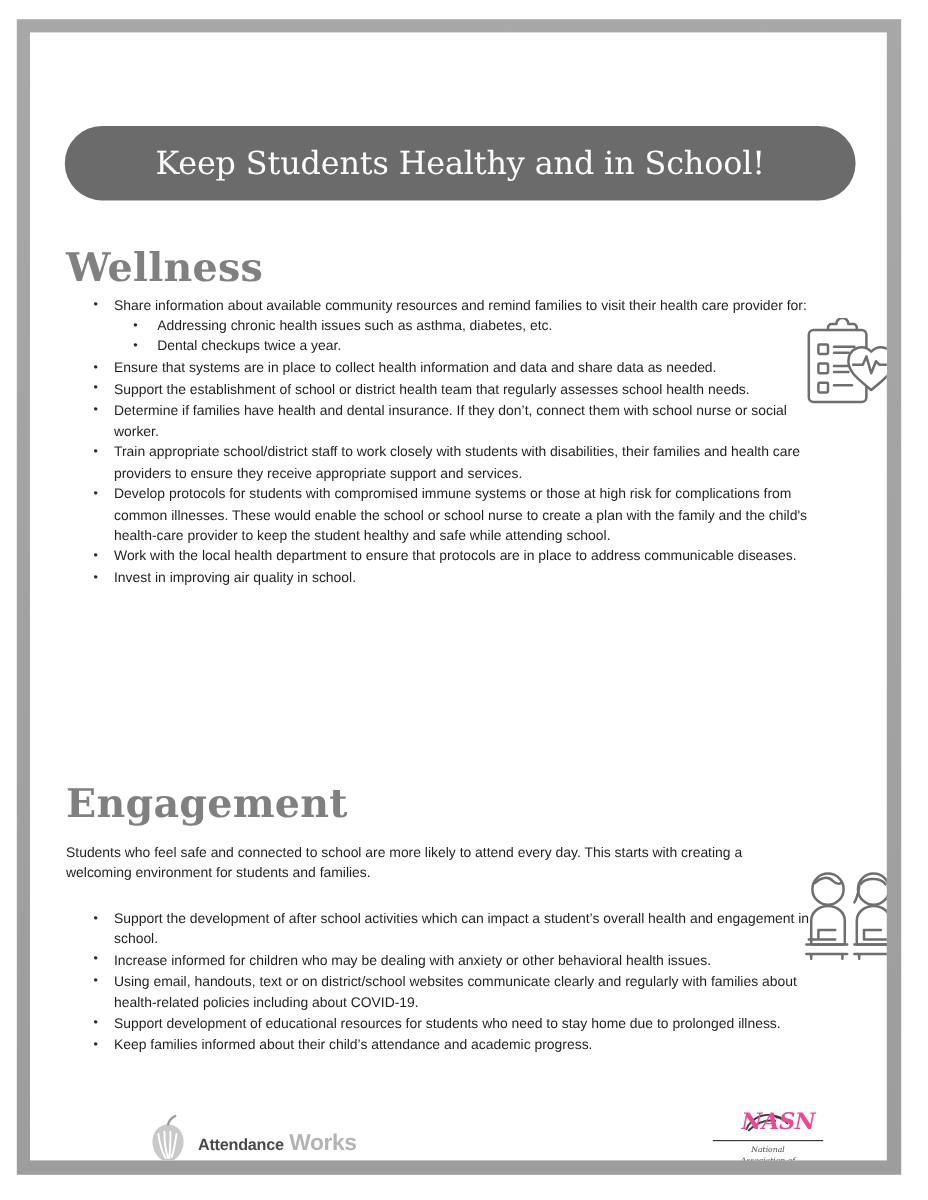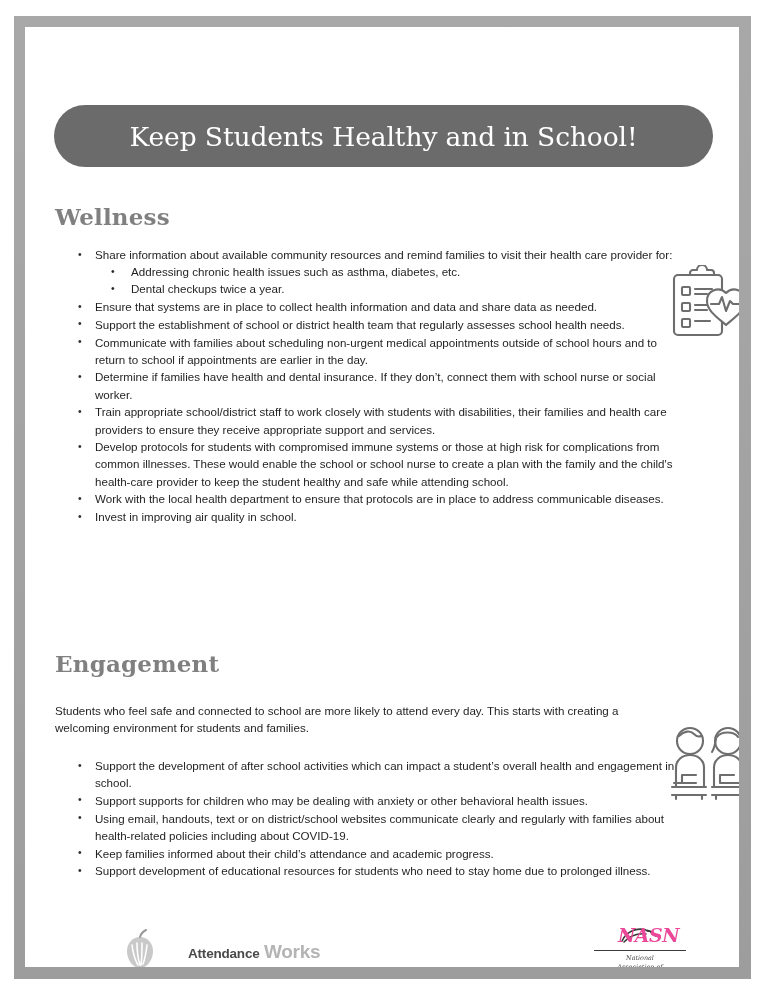--- a/index.html
+++ b/index.html
@@ -62,21 +62,21 @@
     letter-spacing: -0.1px;
     color: #ffffff;
     white-space: nowrap;
   }
 
   
   .section-heading {
     position: absolute;
     font-family: "DejaVu Serif", serif;
     font-weight: bold;
-    font-size: 23px;
+    font-size: 33px;
     color: #808080;
     letter-spacing: 0.2px;
     white-space: nowrap;
   }
   #heading-wellness { left: 30px; top: 176px; }
   #heading-engagement { left: 30px; top: 623px; }
 
   
   .content-block {
     position: absolute;
@@ -143,21 +143,21 @@
     width: 100%;
     height: 80px;
   }
   .logo {
     position: absolute;
     display: flex;
     align-items: center;
   }
 
   
-  #logo-attendance-works { left: 95px; top: 14px; gap: 23px; }
+  #logo-attendance-works { left: 95px; top: 14px; }
   .aw-mark { margin-right: 5px; }
   .aw-text { display: block; }
   .aw-attendance {
     font-family: "Liberation Sans", sans-serif;
     font-weight: bold;
     font-size: 13.5px;
     color: #4a4a4a;
     line-height: 14px;
     letter-spacing: -0.2px;
   }
@@ -267,23 +267,20 @@
             </ul>
           </li>
 
           <li>
             <span>Ensure that systems are in place to collect health information and data and share data as needed.</span>
           </li>
           <li>
             <span>Support the establishment of school or district health team that regularly assesses school health needs.</span>
           </li>
           <li>
-            <span>Communicate with families about scheduling non-urgent medical appointments outside of school hours and to return to school if appointments are earlier in the day.</span>
-          </li>
-          <li>
             <span>Determine if families have health and dental insurance. If they don’t, connect them with school nurse or social worker.</span>
           </li>
           <li>
             <span>Train appropriate school/district staff to work closely with students with disabilities, their families and  health care providers to ensure they receive appropriate support and services.</span>
           </li>
           <li>
             <span>Develop protocols for students with compromised immune systems or those at high risk for complications from common illnesses. These would enable the school or school nurse to create a plan with the family and the child's health-care provider to keep the student healthy and safe while attending school.</span>
           </li>
           <li>
             <span>Work with the local health department to ensure that protocols are in place to address communicable diseases.</span>
@@ -319,30 +316,30 @@
       <div class="content-block" id="engagement-intro">
         <p class="para">Students who feel safe and connected to school are more likely to attend every day. This starts with creating a welcoming environment for students and families.</p>
       </div>
 
       <div class="content-block" id="engagement-list">
         <ul class="bullets">
           <li>
             <span>Support the development of  after school activities which can impact a student’s overall health and engagement in school.</span>
           </li>
           <li>
-            <span>Support supports for children who may be dealing with anxiety or other behavioral health issues.</span>
+            <span>Increase informed for children who may be dealing with anxiety or other behavioral health issues.</span>
           </li>
           <li>
             <span>Using email, handouts, text or on district/school websites communicate clearly and regularly with families about health-related policies including about COVID-19.</span>
           </li>
           <li>
+            <span>Support development of educational resources for students who need to stay home due to prolonged illness.</span>
+          </li>
+          <li>
             <span>Keep families informed about their child’s attendance and academic progress.</span>
-          </li>
-          <li>
-            <span>Support development of educational resources for students who need to stay home due to prolonged illness.</span>
           </li>
         </ul>
       </div>
 
       <div class="footer-logos">
 
         <div class="logo" id="logo-attendance-works">
           <span class="aw-mark">
             <svg width="40" height="42" viewBox="0 0 40 42" fill="none">
               <path d="M20 8 c-7 0 -13 6 -13 14 c0 9 6 17 13 17 c7 0 13 -8 13 -17 c0 -8 -6 -14 -13 -14 Z" fill="#c9c9c9"></path>

